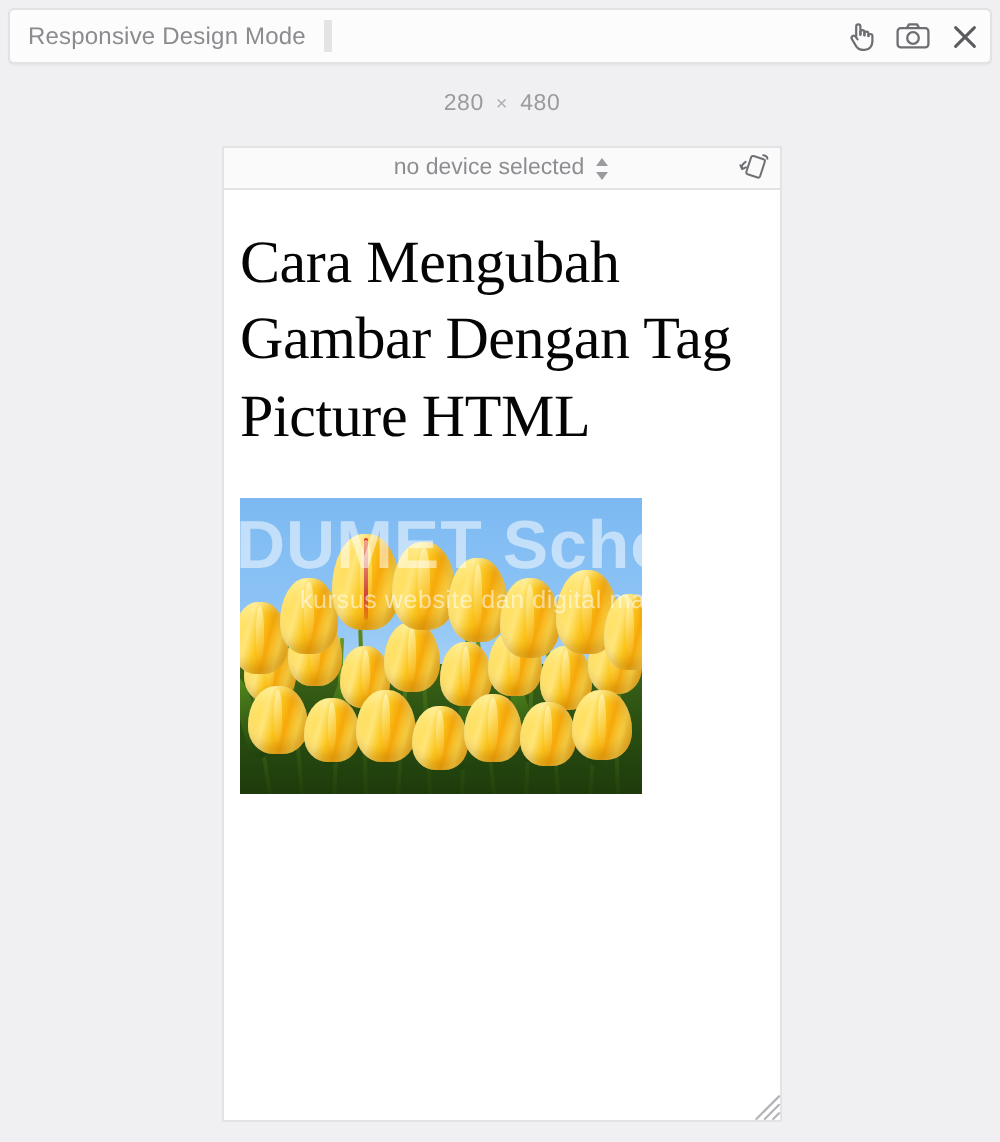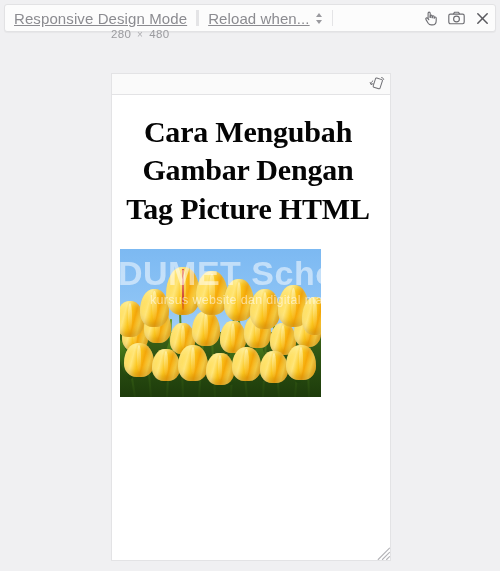--- a/index.html
+++ b/index.html
@@ -40,21 +40,21 @@
     user-select: none;
     color: #8b8b90;
     letter-spacing: 0.1px;
   }
   .tb-sep {
     width: 1px;
     background: #e4e4e6;
     margin: 5px 0;
     flex: 0 0 1px;
   }
-  .tb-label { font-size: 15px; text-decoration: underline; }
+  .tb-label { font-size: 12px; }
   .spin {
     display: inline-block;
     margin-left: 6px;
     position: relative;
     width: 7px;
     height: 13px;
     flex: 0 0 7px;
   }
   .spin::before, .spin::after {
     content: "";
@@ -80,22 +80,23 @@
     width: 24px;
     height: 100%;
     margin: 0 1px;
   }
   .tb-icon-btn svg { display: block; }
 
   
   #viewport-size {
     position: absolute;
     left: 111px;
-    top: 28px;
+    top: 46px;
     width: 280px;
+    text-align: center;
     font-size: 11.5px;
     color: #9b9b9f;
     letter-spacing: 0.3px;
     user-select: none;
   }
   #viewport-size .dim-x { margin: 0 6px; font-size: 10px; color: #aeaeb2; }
 
   
   #device-bar {
     position: absolute;
@@ -138,26 +139,25 @@
     height: 467px;
     background: #ffffff;
     border: 1px solid #e3e3e5;
     box-sizing: border-box;
     overflow: hidden;
   }
   #page-heading {
     margin: 0;
     padding: 18px 14px 0 8px;
     font-family: "Liberation Serif", "DejaVu Serif", serif;
-    font-weight: bold;
+    font-weight: normal;
     font-size: 30px;
     line-height: 1.28;
     color: #050505;
     letter-spacing: -0.2px;
-    text-align: center;
   }
 
   
   #article-figure {
     margin: 21px 0 0 8px;
     width: 201px;
     height: 148px;
     position: relative;
     overflow: hidden;
   }
@@ -265,24 +265,20 @@
   </div>
 
   <div class="tb-sep"></div>
 
 
   <div class="tb-sep"></div>
 
 
   <div class="tb-sep"></div>
 
-  <div class="tb-item">
-    <span class="tb-label">Reload when...</span>
-    <span class="spin"></span>
-  </div>
 
   <div class="tb-sep"></div>
 
   <div class="tb-spacer"></div>
 
   <div class="tb-icon-btn">
     <span>
       <svg width="15" height="16" viewBox="0 0 15 16" fill="none" stroke="#6d6d72" stroke-width="1.1" stroke-linecap="round" stroke-linejoin="round">
         <path d="M5.1 8.2V3.2a1.05 1.05 0 0 1 2.1 0v4.1"></path>
         <path d="M7.2 7.5V6.1a1 1 0 0 1 2 0v1.5"></path>
@@ -310,20 +306,24 @@
       </svg>
     </span>
   </div>
 </div>
 
 <div id="viewport-size">
   <span>280</span><span class="dim-x">×</span><span>480</span>
 </div>
 
 <div id="device-bar">
+  <div id="device-selector">
+    <span>no device selected</span>
+    <span class="spin"></span>
+  </div>
   <div id="rotate-btn">
     <span>
       <svg width="16" height="15" viewBox="0 0 16 15" fill="none" stroke="#6f6f74" stroke-width="1" stroke-linejoin="round">
         <rect x="5.2" y="2.6" width="7.2" height="9.6" rx="1" transform="rotate(18 8.8 7.4)"></rect>
         <path d="M3.8 4.9C2.3 5.9 1.6 7.2 2.1 8.3" stroke-linecap="round"></path>
         <path d="M1.2 6.6l0.9 1.9 1.9-0.8" stroke-linecap="round"></path>
         <path d="M12.6 1.6c1.3 0.2 2.1 0.9 2.1 1.8" stroke-linecap="round"></path>
       </svg>
     </span>
   </div>

